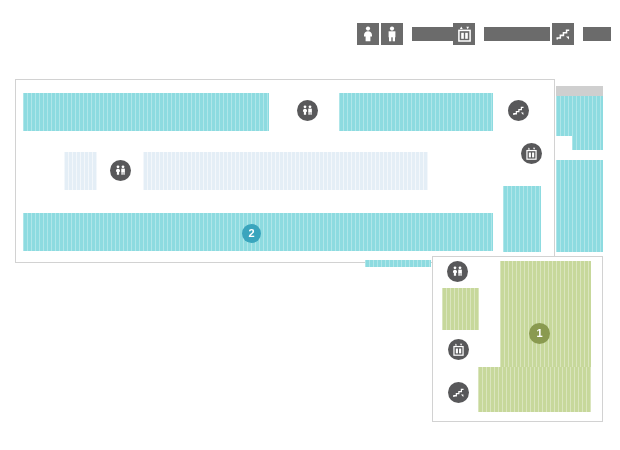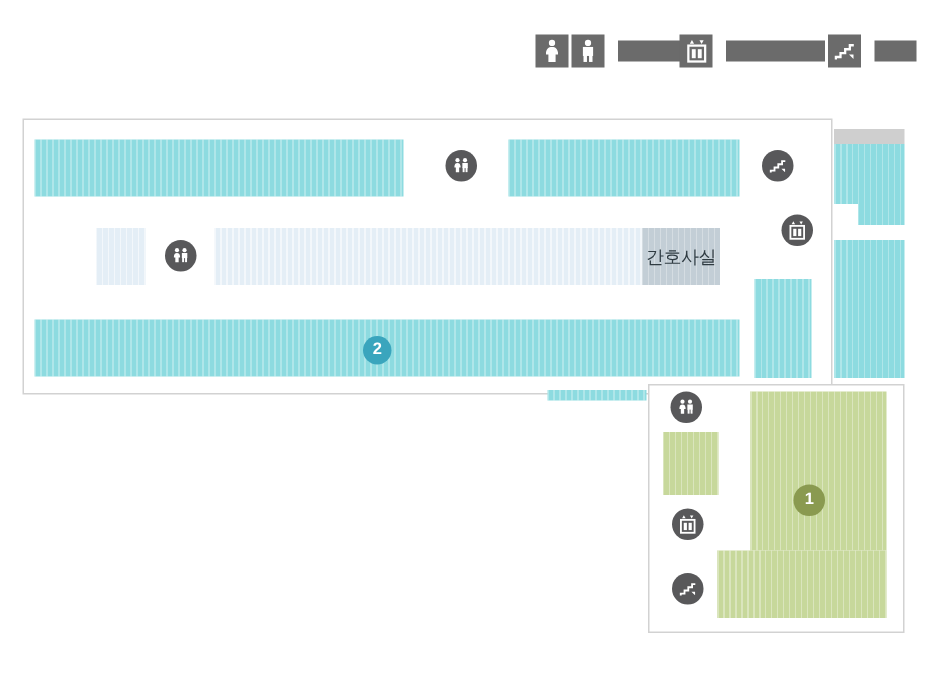--- a/index.html
+++ b/index.html
@@ -217,23 +217,20 @@
       <circle cx="9.7" cy="3.0" r="1.5" fill="#ffffff"></circle>
       <path d="M4.3 5.0 C2.9 5.0 2.3 5.9 2.1 7.3 L2.1 8.3 L3.1 8.3 L3.1 11.6 L5.5 11.6 L5.5 8.3 L6.5 8.3 L6.5 7.3 C6.3 5.9 5.7 5.0 4.3 5.0 Z" fill="#ffffff"></path>
       <rect x="7.8" y="5.0" width="3.9" height="3.7" fill="#ffffff"></rect>
       <rect x="8.0" y="8.3" width="1.4" height="3.3" fill="#ffffff"></rect>
       <rect x="10.1" y="8.3" width="1.4" height="3.3" fill="#ffffff"></rect>
     </svg>
   </div>
 
   <div class="abs room-pale" style="left:143px; top:152px; width:285px; height:38px;"></div>
 
-  <div class="abs label-box" style="left:428px; top:152px; width:52px; height:38px;">
-    <span>간호사실</span>
-  </div>
 
   <div class="abs map-icon" style="left:521px; top:143px; width:21px; height:21px;">
     <svg width="13" height="13" viewBox="0 0 15 16" aria-hidden="true">
       <path d="M4.3 0.6 L2.9 3.1 L5.7 3.1 Z" fill="#ffffff"></path>
       <path d="M10.7 3.3 L9.3 0.8 L12.1 0.8 Z" fill="#ffffff"></path>
       <rect x="1.9" y="4.4" width="11.2" height="10.6" fill="none" stroke="#ffffff" stroke-width="1.5"></rect>
       <rect x="4.2" y="6.8" width="2.6" height="6.0" fill="#ffffff"></rect>
       <rect x="8.2" y="6.8" width="2.6" height="6.0" fill="#ffffff"></rect>
     </svg>
   </div>

